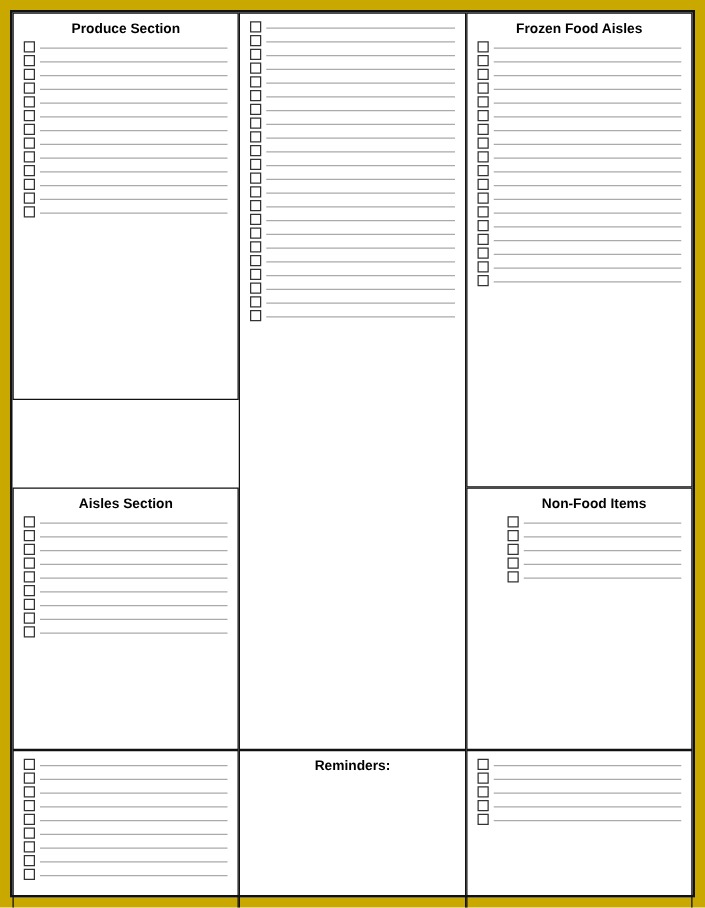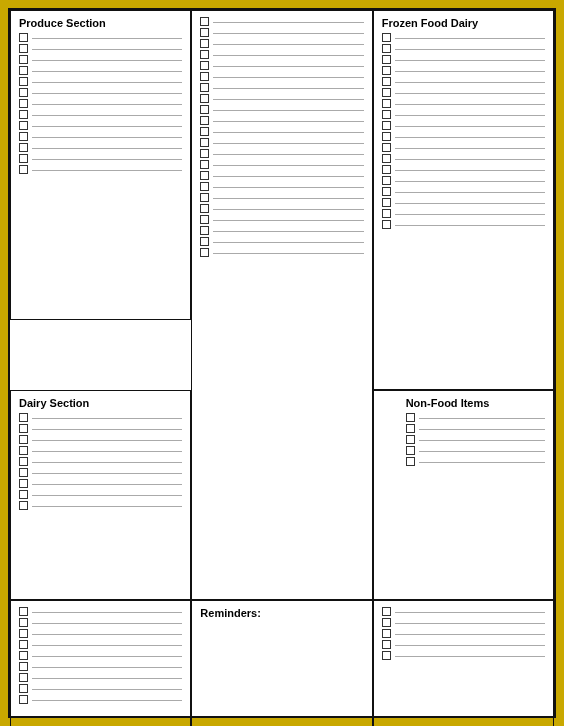--- a/index.html
+++ b/index.html
@@ -25,20 +25,21 @@
     .section {
       border: 1.5px solid #111;
       padding: 6px 8px 4px 8px;
       display: flex;
       flex-direction: column;
     }
     .section-title {
       font-size: 11px;
       font-weight: bold;
       margin-bottom: 4px;
+      text-align: center;
     }
     .checklist {
       display: flex;
       flex-direction: column;
       gap: 2px;
       flex: 1;
     }
     .checklist-item {
       display: flex;
       align-items: center;
@@ -248,21 +249,21 @@
           <div class="line"></div>
         </div>
         <div class="checklist-item">
           <div class="checkbox"></div>
           <div class="line"></div>
         </div>
       </div>
   </div>
 
   <div class="section frozen">
-    <div class="section-title">Frozen Food Dairy</div>
+    <div class="section-title">Frozen Food Aisles</div>
     <div class="checklist" id="frozen-list">
         <div class="checklist-item">
           <div class="checkbox"></div>
           <div class="line"></div>
         </div>
         <div class="checklist-item">
           <div class="checkbox"></div>
           <div class="line"></div>
         </div>
         <div class="checklist-item">
@@ -326,21 +327,21 @@
           <div class="line"></div>
         </div>
         <div class="checklist-item">
           <div class="checkbox"></div>
           <div class="line"></div>
         </div>
       </div>
   </div>
 
   <div class="section dairy">
-    <div class="section-title">Dairy Section</div>
+    <div class="section-title">Aisles Section</div>
     <div class="checklist" id="dairy-list">
         <div class="checklist-item">
           <div class="checkbox"></div>
           <div class="line"></div>
         </div>
         <div class="checklist-item">
           <div class="checkbox"></div>
           <div class="line"></div>
         </div>
         <div class="checklist-item">

